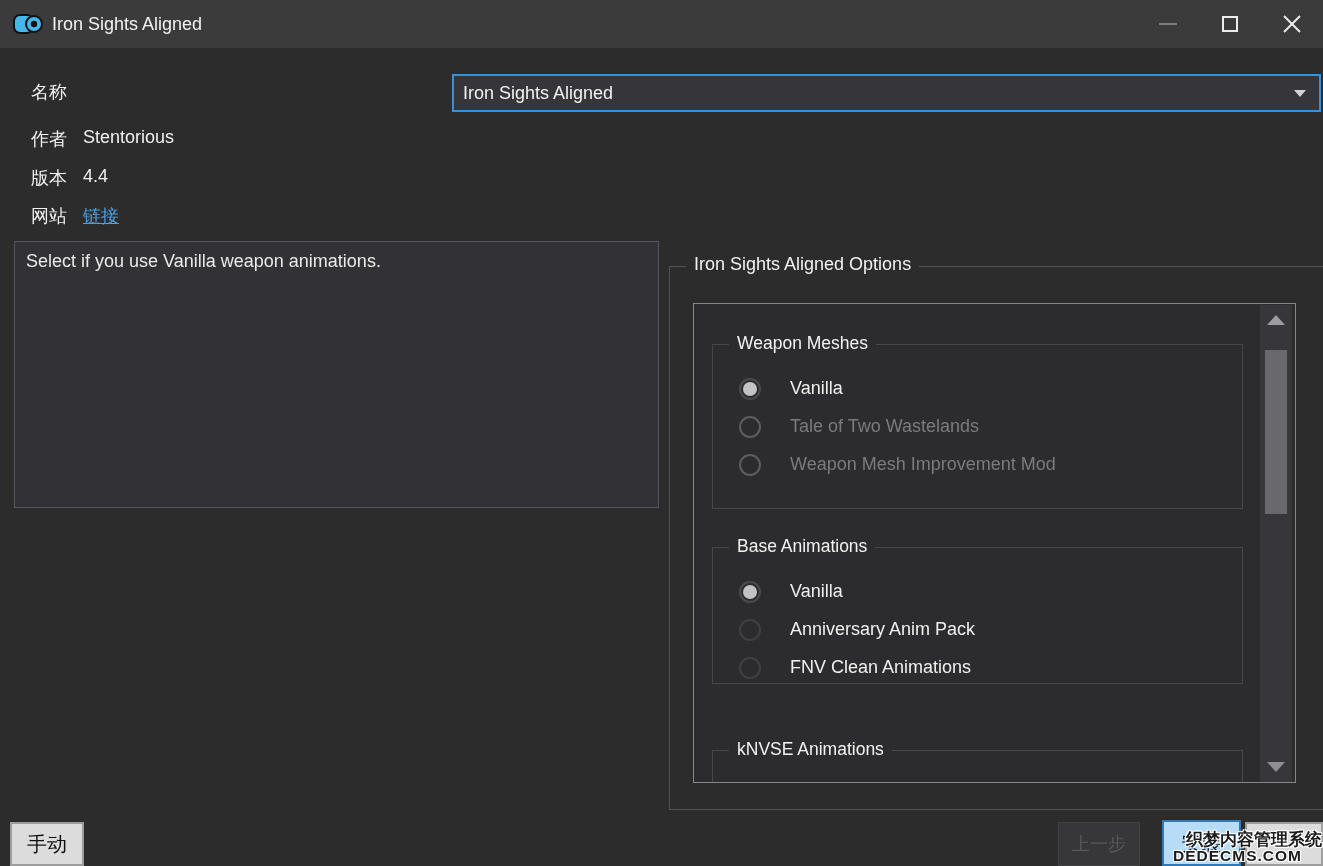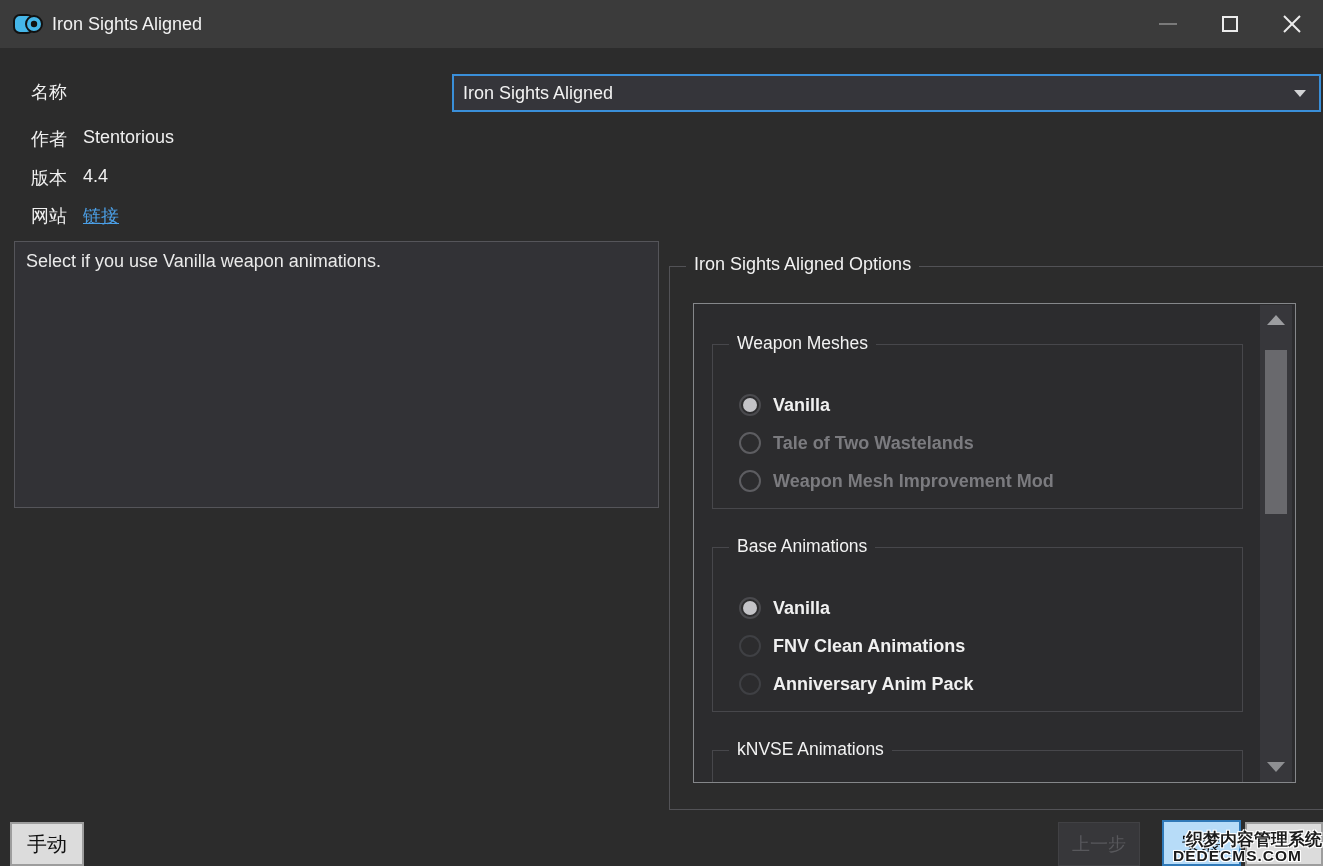--- a/index.html
+++ b/index.html
@@ -51,24 +51,24 @@
     font-size:18px; color:#f2f2f2; background:#2c2c2c; white-space:nowrap;
   }
   .outer-group{ left:669px; top:266px; width:660px; height:544px; border-color:#525256; }
   .scrollarea{
     position:absolute; left:693px; top:303px; width:603px; height:480px;
     border:1px solid #85878a; background:#2c2c2e; overflow:hidden;
   }
   .inner-group{ position:absolute; left:18px; width:531px; border-color:#47474b; }
   .inner-group > .legend{ background:#2c2c2e; left:16px; top:-12px; font-size:17.5px; }
   .ig-0{ top:40px;  height:165px; }
-  .ig-1{ top:243px; height:165px; }
+  .ig-1{ top:243px; height:137px; }
   .ig-2{ top:446px; height:70px; }
   .opts{ padding-top:33px; }
-  .opt-row{ height:38px; display:flex; align-items:flex-end; margin-left:26px; gap:12px; cursor:pointer;font-weight:bold; }
+  .opt-row{ height:38px; display:flex; align-items:flex-start; margin-left:26px; gap:29px; cursor:pointer; }
   .radio{
     width:22px; height:22px; border-radius:50%;
     border:2px solid #3f4044; position:relative; flex:none;
   }
   .opt-row.disabled .radio{ border-color:#5d5d61; }
   .radio.checked{ border-color:#4a4a4e; }
   .radio.checked::after{
     content:""; position:absolute; left:2px; top:2px; width:14px; height:14px;
     border-radius:50%; background:#c3c3c7;
   }
@@ -187,25 +187,25 @@
 
     <div class="groupbox inner-group ig-1">
       <span class="legend">Base Animations</span>
       <div class="opts">
         <div class="opt-row">
           <span class="radio checked"></span>
           <span class="opt-label">Vanilla</span>
         </div>
         <div class="opt-row">
           <span class="radio"></span>
+          <span class="opt-label">Anniversary Anim Pack</span>
+        </div>
+        <div class="opt-row">
+          <span class="radio"></span>
           <span class="opt-label">FNV Clean Animations</span>
-        </div>
-        <div class="opt-row">
-          <span class="radio"></span>
-          <span class="opt-label">Anniversary Anim Pack</span>
         </div>
       </div>
     </div>
 
     <div class="groupbox inner-group ig-2">
       <span class="legend">kNVSE Animations</span>
     </div>
 
     <div class="vscroll">
       <div class="sb-up">

